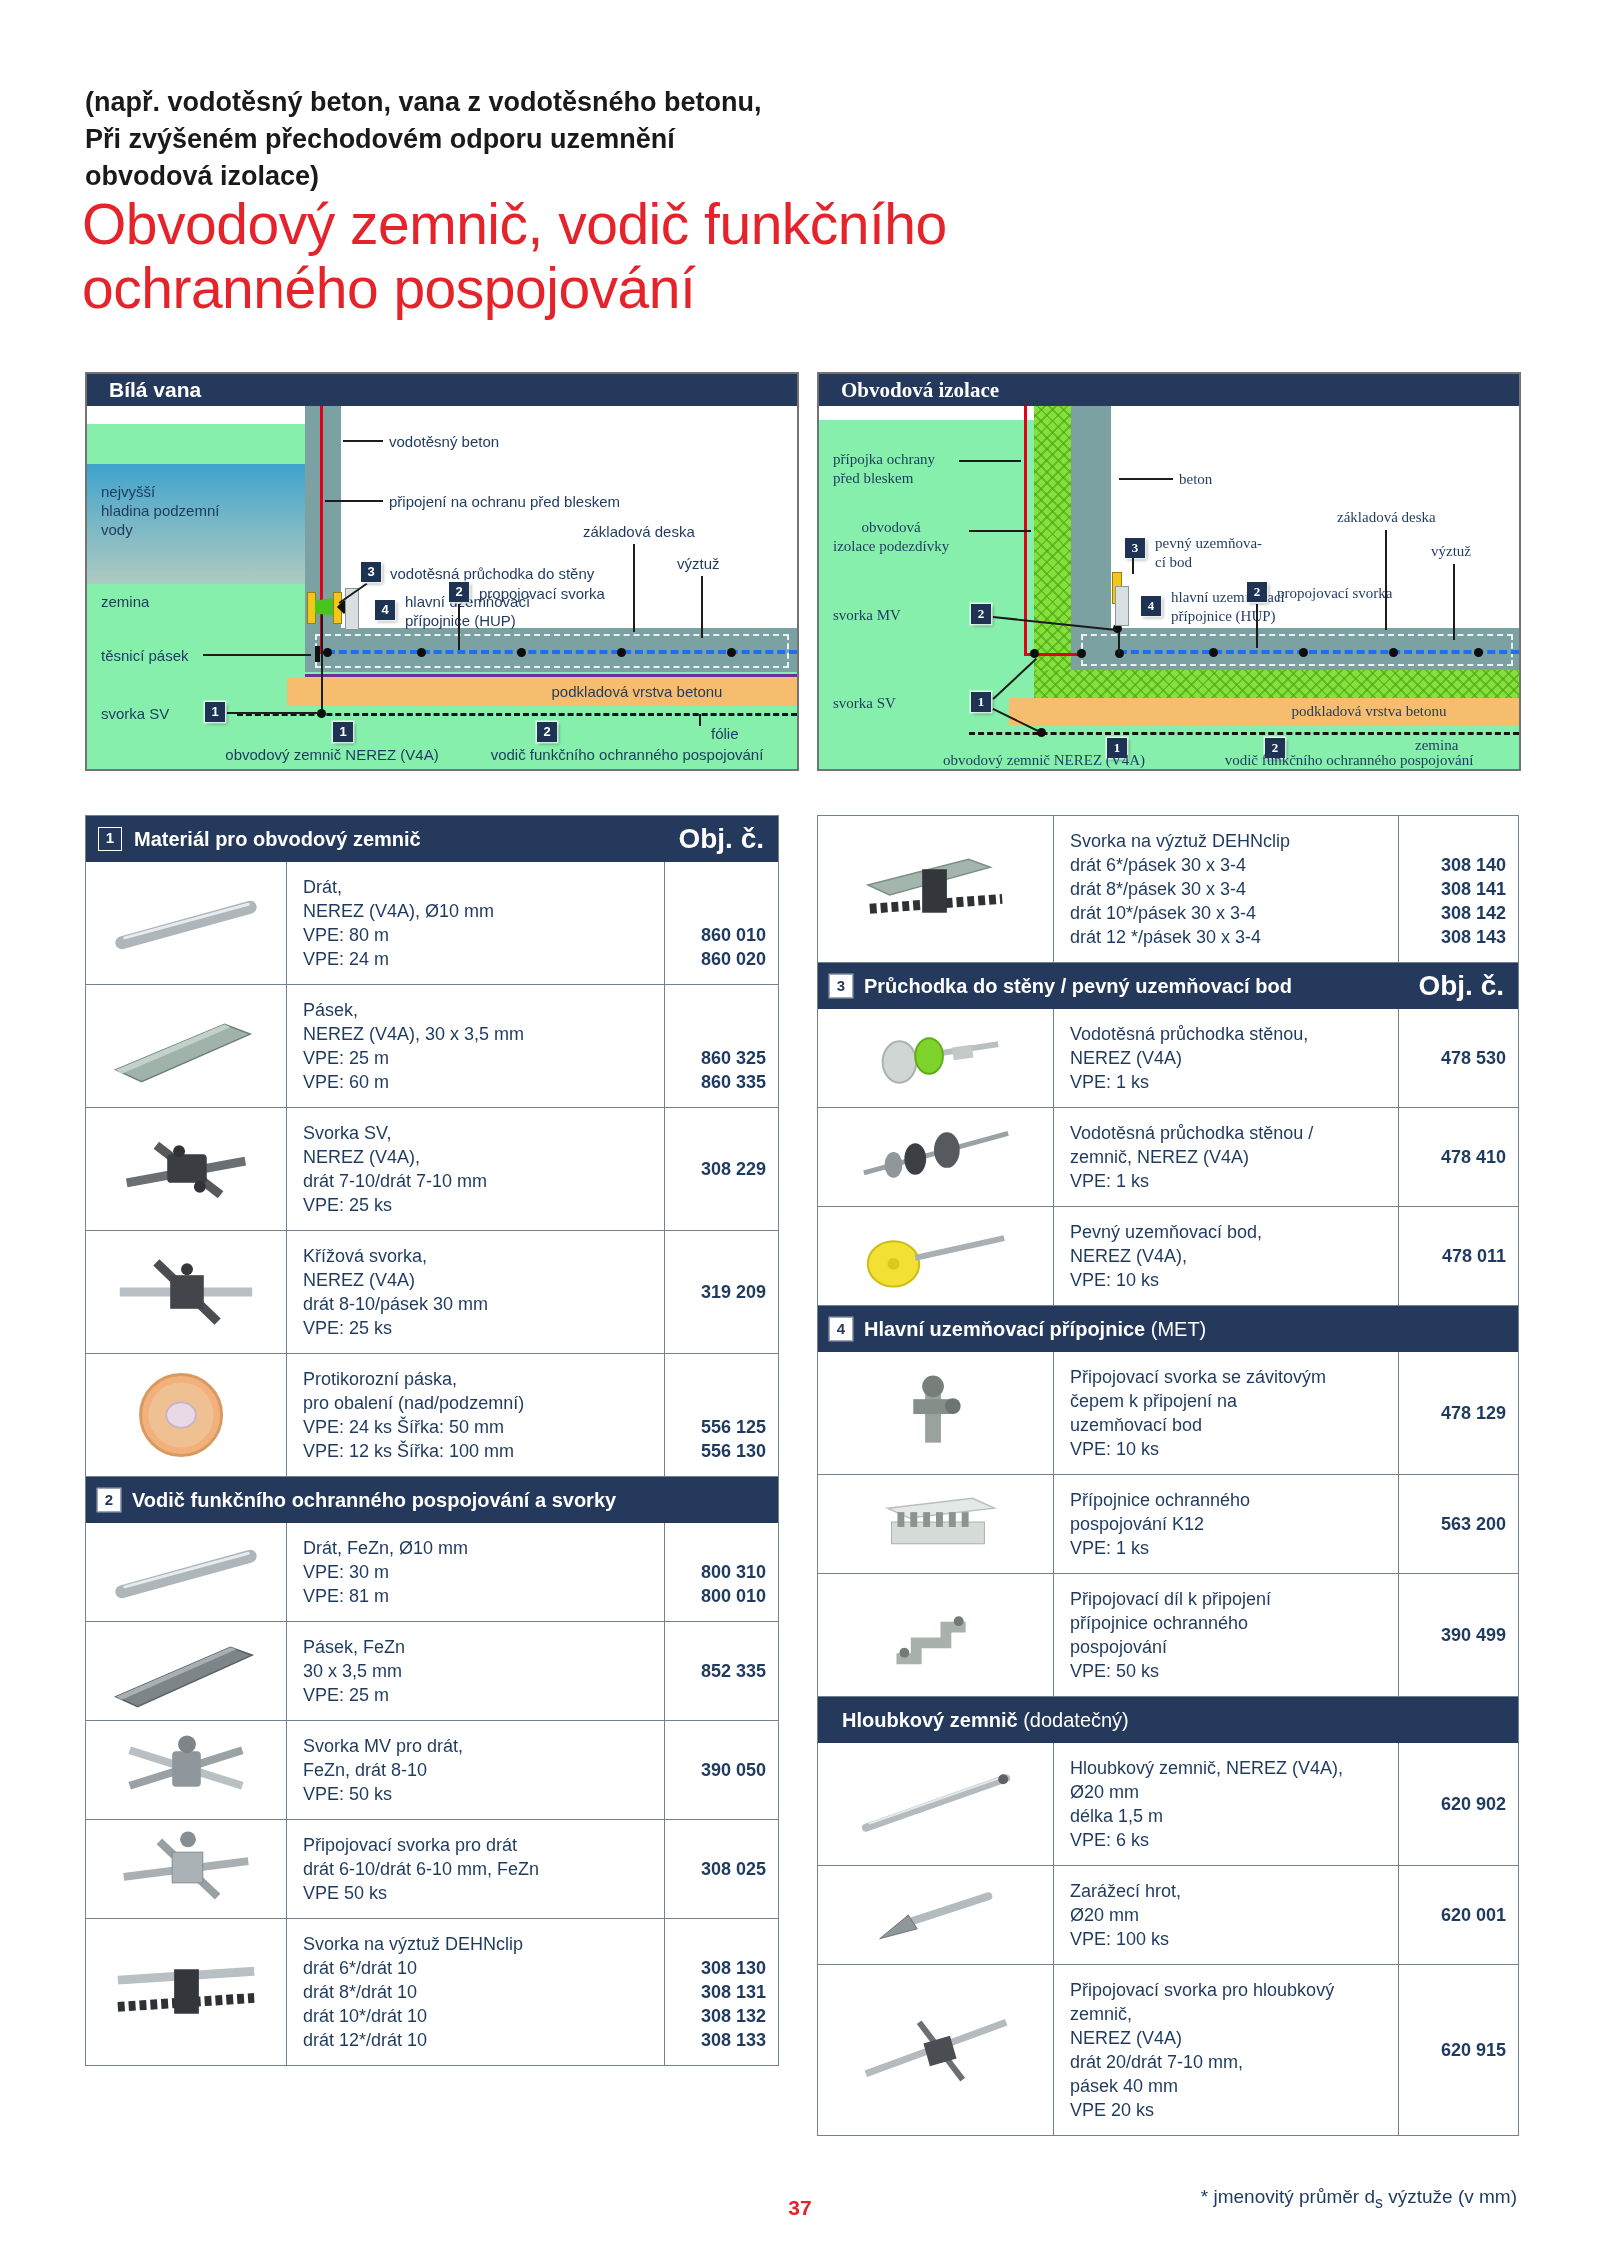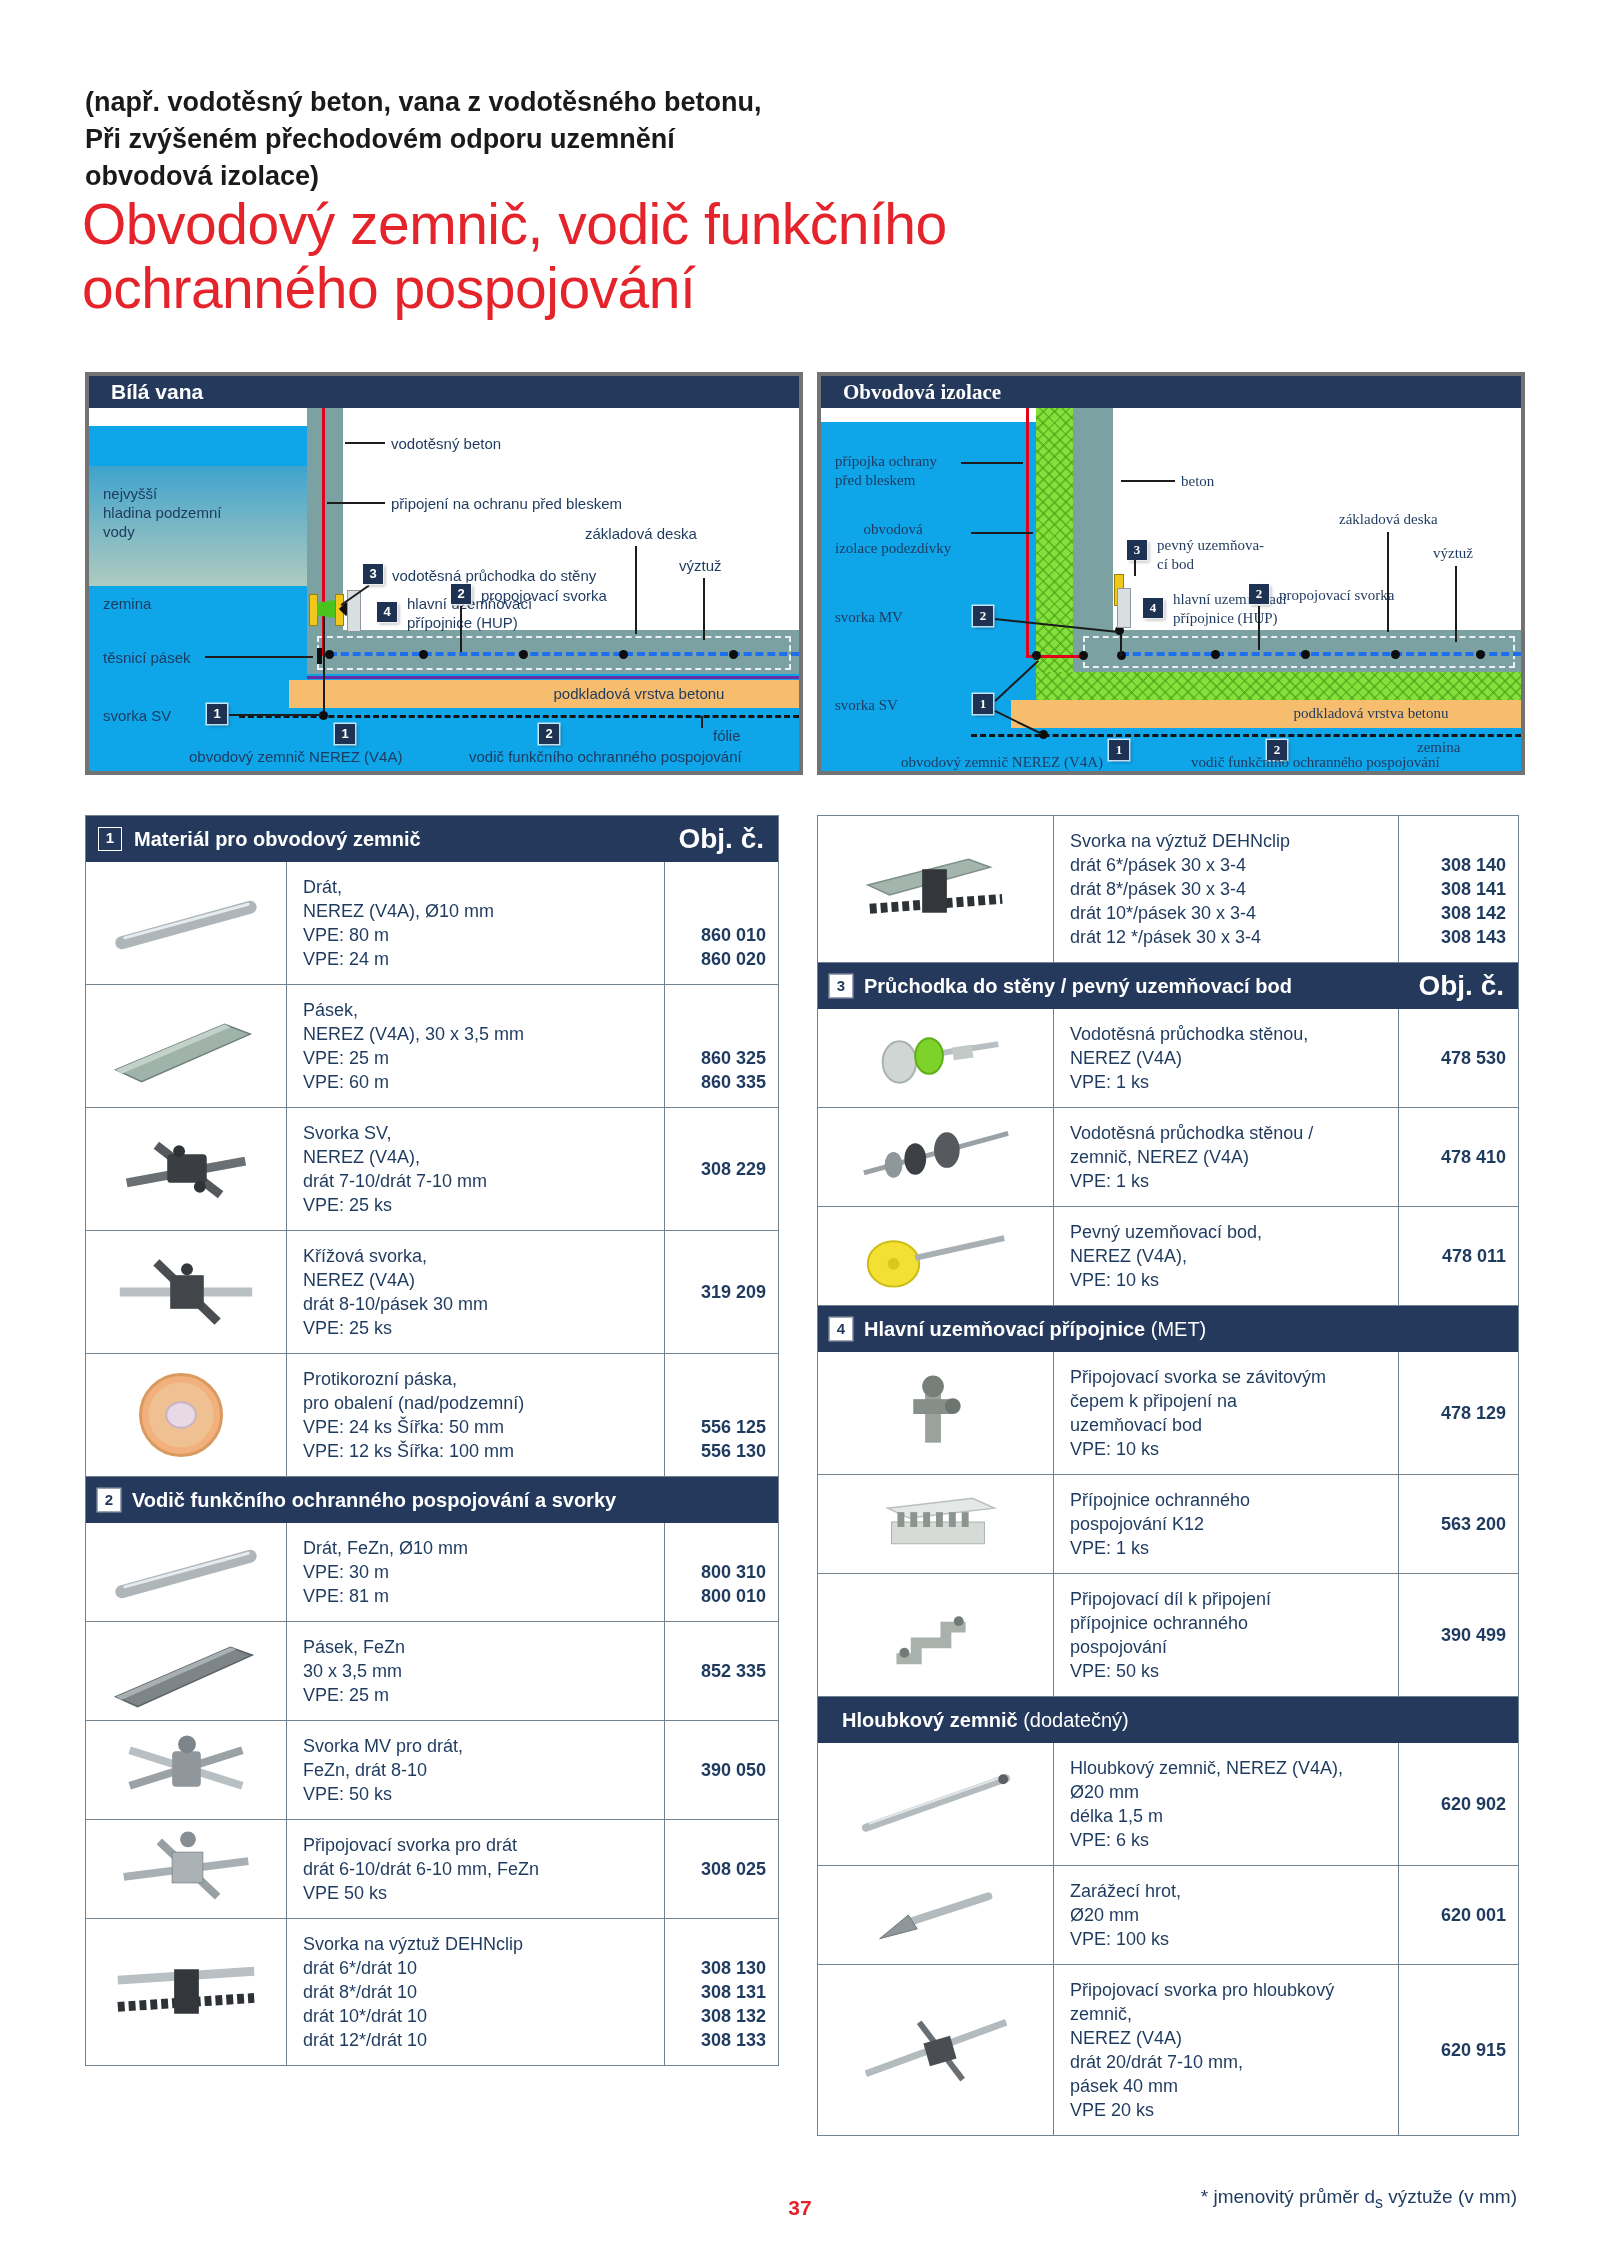--- a/index.html
+++ b/index.html
@@ -3,28 +3,28 @@
 <meta charset="utf-8">
 <style>
   html,body{margin:0;padding:0;background:#fff;}
   body{width:1600px;height:2263px;position:relative;font-family:"Liberation Sans",sans-serif;overflow:hidden;}
 
   
   .pretitle{position:absolute;left:85px;top:84px;font-size:27px;font-weight:700;color:#1a1a1a;line-height:37px;}
   .maintitle{position:absolute;left:82px;top:192px;font-size:57px;font-weight:400;color:#e4232b;line-height:64px;letter-spacing:-.5px;}
 
   
-  .dg{position:absolute;top:372px;height:395px;background:#0ea5e9;border:4px solid #737373;overflow:hidden;}
+  .dg{position:absolute;top:372px;height:395px;background:#86efac;border:2px solid #737373;overflow:hidden;}
   #dgL{left:85px;width:710px;}
   #dgR{left:817px;width:700px;font-family:Liberation Serif, serif;}
   .dg-head{height:32px;background:#24395b;color:#fff;font-weight:700;font-size:21px;line-height:32px;padding-left:22px;}
   .dg-body{position:absolute;left:0;top:32px;right:0;bottom:0;}
   .shape{position:absolute;}
   .dg-label{position:absolute;color:#1e3a5f;font-size:15px;line-height:19px;white-space:pre-line;}
-  .dg-cap{position:absolute;color:#1e3a5f;font-size:15px;text-align:left;white-space:nowrap;}
+  .dg-cap{position:absolute;color:#1e3a5f;font-size:15px;text-align:center;white-space:nowrap;}
   .badge{position:absolute;width:20px;height:20px;background:#1e3353;color:#fff;font-size:13px;font-weight:700;text-align:center;line-height:20px;box-shadow:0 0 0 1.5px rgba(255,255,255,.75),2px 2px 3px rgba(0,0,0,.35);}
   .hl{position:absolute;height:1.5px;background:#1c1c1c;}
   .vl{position:absolute;width:1.5px;background:#1c1c1c;}
   .ll{position:absolute;height:1.5px;background:#1c1c1c;transform-origin:0 50%;}
   .dot{position:absolute;width:9px;height:9px;border-radius:50%;background:#0d0d0d;}
   .dashblue{position:absolute;height:0;border-top:4px dashed #1d6ff0;}
   .dashblack{position:absolute;height:0;border-top:3px dashed #141414;}
   .dashwhite{position:absolute;border:2px dashed rgba(255,255,255,.85);}
   .redline{position:absolute;background:#e2001a;}
   .hatch{background:

